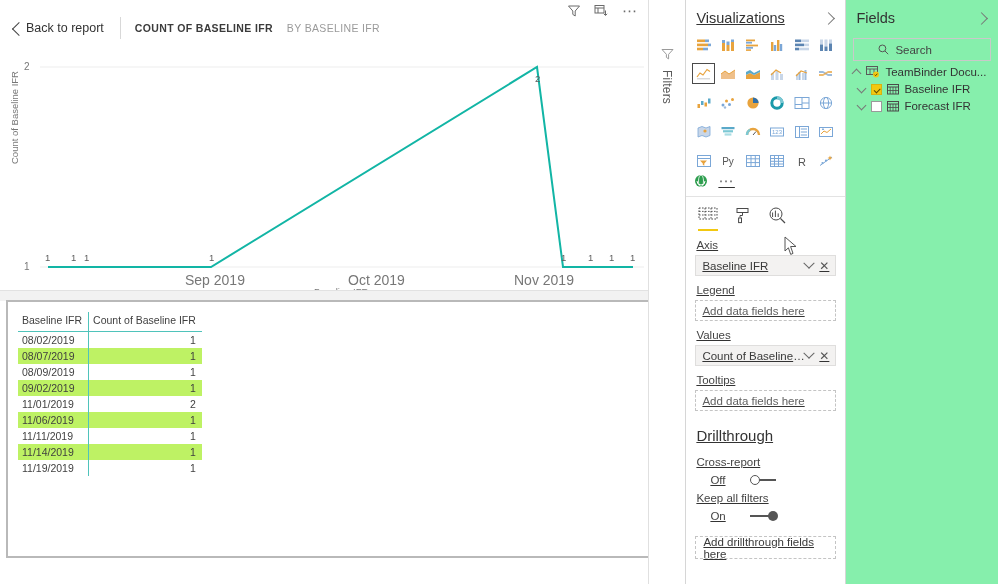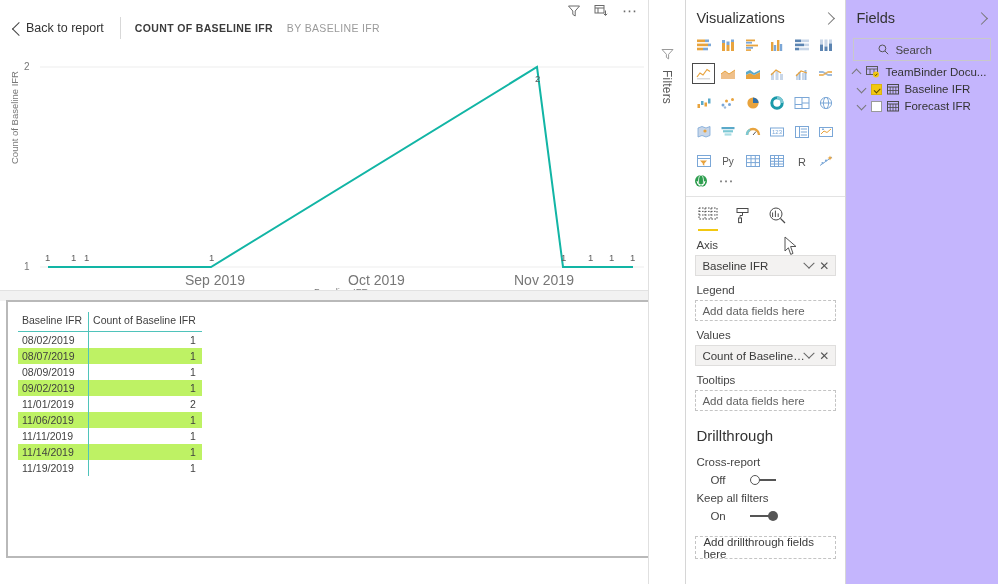--- a/index.html
+++ b/index.html
@@ -78,21 +78,21 @@
   }
   .filters-rail .funnel{position:absolute;left:12px;top:48px;}
   .filters-rail .vtext{
     position:absolute;left:11px;top:70px;writing-mode:vertical-rl;
     font-size:12px;color:#5a5a5a;letter-spacing:.2px;
   }
 
   
   .viz-pane{
     width:160px;height:584px;background:#fff;border-right:1px solid #d6d6d6;
-    position:relative;box-sizing:border-box;
+    position:relative;box-sizing:border-box;text-decoration:underline;
   }
   .pane-head{
     display:flex;align-items:center;justify-content:space-between;
     padding:10px 8px 8px 10px;
   }
   .pane-title{font-size:14.5px;color:#333;}
   .chev-right{
     width:8px;height:8px;border-top:1.4px solid #777;border-right:1.4px solid #777;
     transform:rotate(45deg);cursor:pointer;margin-right:4px;
   }
@@ -137,21 +137,21 @@
   .tg.off .knob{left:0;border:1.6px solid #555;background:#fff;}
   .tg.on  .bar{left:0;width:20px;}
   .tg.on  .knob{left:18px;background:#555;}
   .dt-well{
     margin:14px 9px 0 9px;height:23px;border:1px dashed #c4c4c4;box-sizing:border-box;
     display:flex;align-items:center;
   }
   .dt-well span{font-size:11.5px;color:#3a3a3a;padding-left:7px;}
 
   
-  .fields-pane{width:152px;height:584px;background:#c4b5fd;position:relative;box-sizing:border-box;}
+  .fields-pane{width:152px;height:584px;background:#86efac;position:relative;box-sizing:border-box;}
   .search-box{
     margin:4px 7px 0 7px;height:23px;border:1px solid #c9c9c9;display:flex;align-items:center;
     gap:6px;padding-left:24px;box-sizing:border-box;
   }
   .search-box span{font-size:11.5px;color:#444;}
   .f-row{display:flex;align-items:center;gap:5px;padding:5px 0 0 6px;cursor:pointer;}
   .f-row.child{padding-left:11px;}
   .cv{width:9px;height:9px;position:relative;flex:none;cursor:pointer;}
   .cv::after{
     content:"";position:absolute;left:1px;top:0px;width:6px;height:6px;

